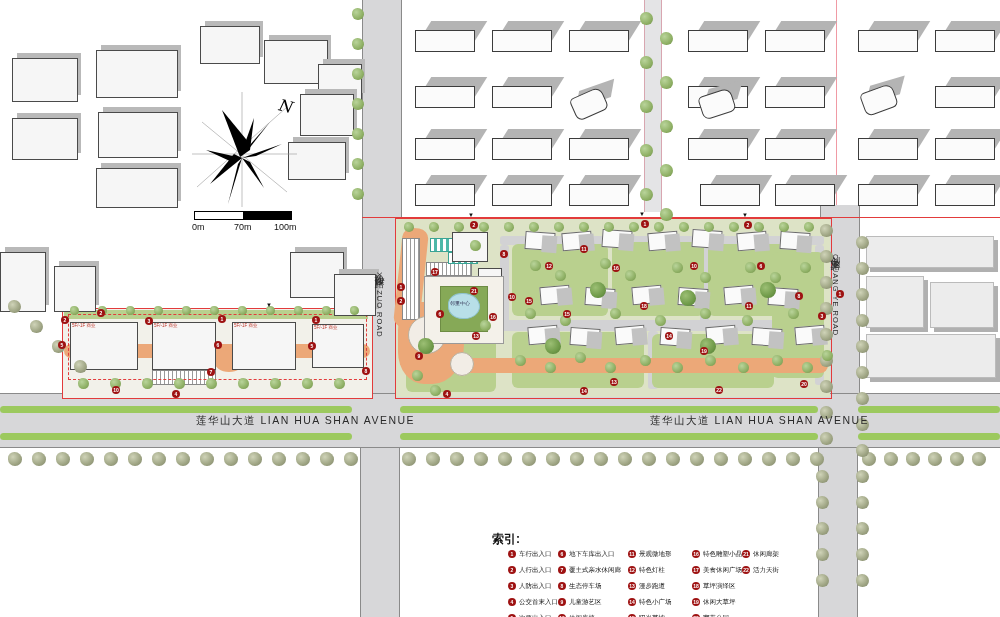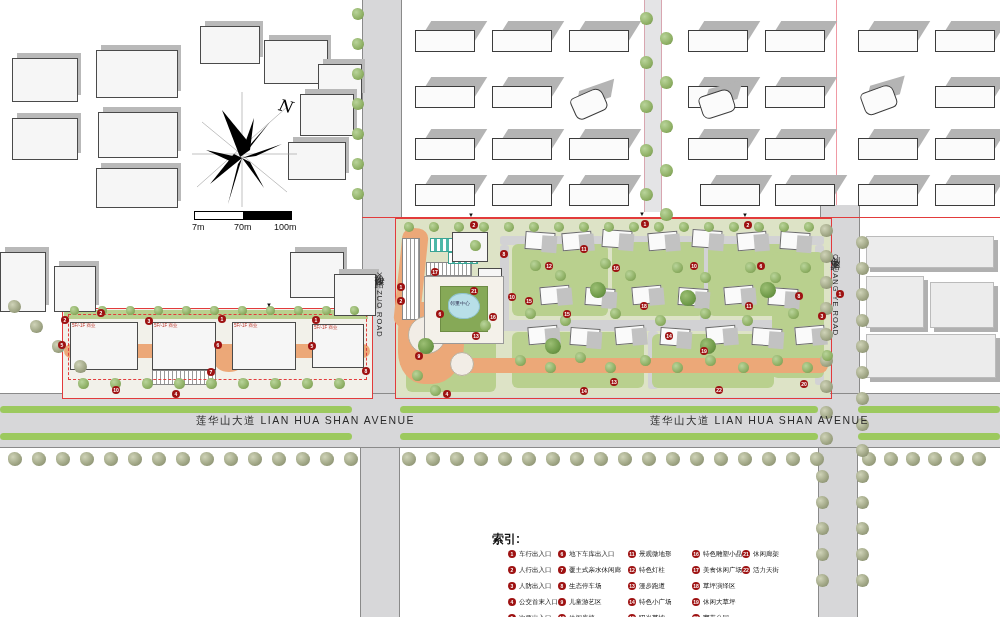--- a/index.html
+++ b/index.html
@@ -136,21 +136,21 @@
         <polygon points="50,62 78,30 56,58"></polygon>
       </g>
       <text x="86" y="18" font-size="16" font-style="italic" font-family="DejaVu Serif, serif" transform="rotate(14 86 18)" id="north-n">N</text>
     </svg>
   </div>
 
   <div id="scalebar">
       <div class="w"></div>
       <div class="b"></div>
     </div>
-  <span class="scaletxt" style="left:192px;">7m</span>
+  <span class="scaletxt" style="left:192px;">0m</span>
   <span class="scaletxt" style="left:234px;">70m</span>
   <span class="scaletxt" style="left:274px;">100m</span>
 
   <div id="legend">
     <div class="ltitle">索引:</div>
   <div class="lcol" style="left: 16px;">
         <div class="litem">
           <div class="dot">1</div>
           <span class="txt">车行出入口</span>
         </div>

